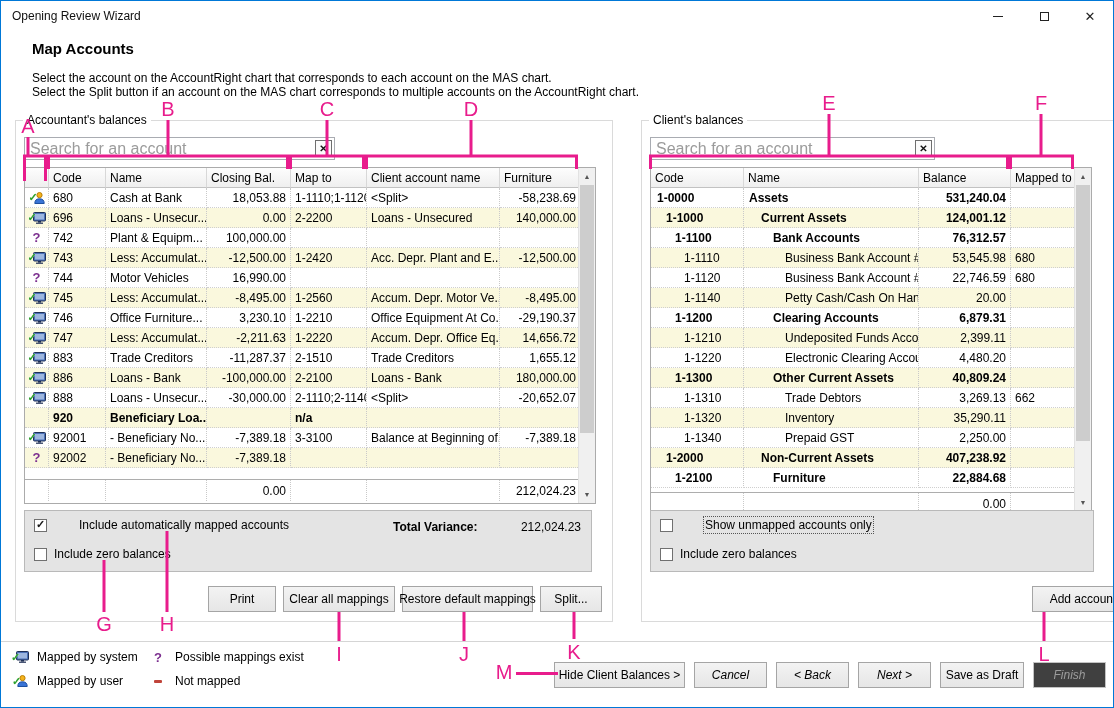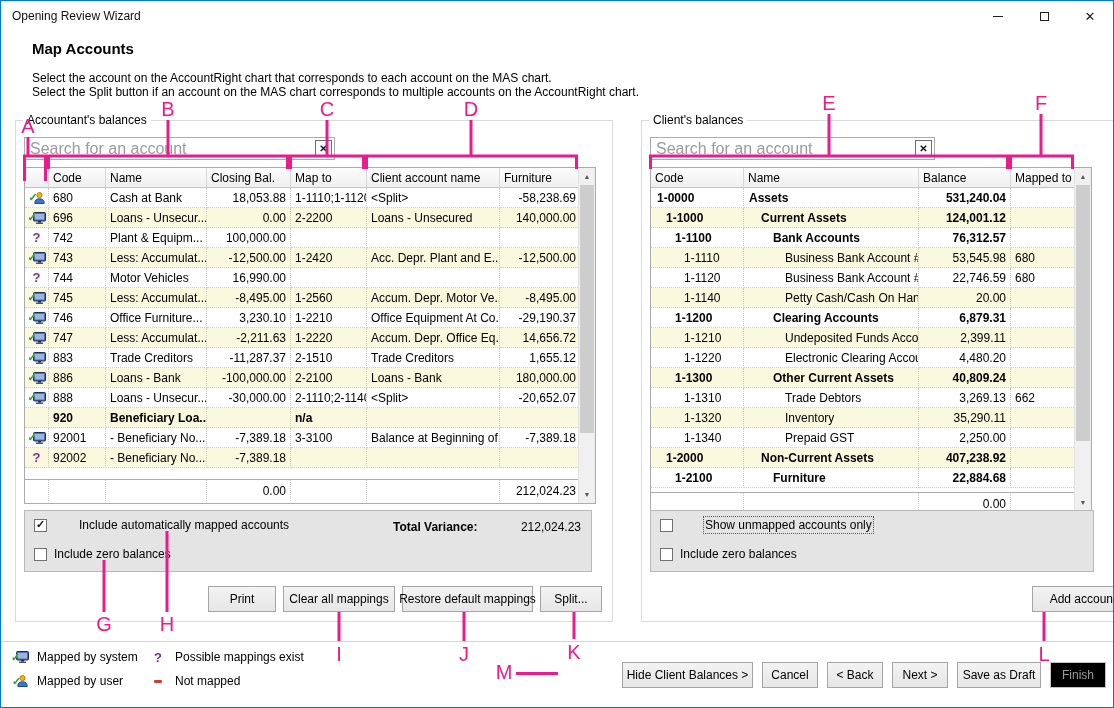--- a/index.html
+++ b/index.html
@@ -76,32 +76,32 @@
   .optrow{position:absolute;left:9px;display:flex;align-items:center;gap:7px;white-space:nowrap;}
   .optrow.row1{top:7px;gap:32px;}.optrow.row2{top:36px;}
   .cb{width:13px;height:13px;border:1px solid #707070;background:#fff;display:flex;align-items:center;justify-content:center;flex:none;}
   .cb.checked::after{content:"✓";font-size:11px;font-weight:bold;color:#1a1a1a;margin-top:-1px;}
   .focus-dotted{outline:1px dotted #555;outline-offset:1px;}
   .tv-label{position:absolute;left:368px;top:9px;font-weight:bold;}
   .tv-value{position:absolute;right:10px;top:9px;}
   
   .btn{height:26px;border:1px solid #A5A5A5;background:linear-gradient(#F3F3F3,#E6E6E6);
      display:flex;align-items:center;justify-content:center;font-size:12px;color:#000;white-space:nowrap;}
-  .btn.disabled{color:#9C9C9C;background:#000000;border-color:#C3C3C3;}
+  .btn.disabled{color:#9C9C9C;background:#404040;border-color:#C3C3C3;}
   .panel-buttons{position:absolute;top:465px;right:10px;display:flex;gap:7px;}
   .w-print{width:68px;}.w-clear{width:112px;}.w-restore{width:131px;}.w-split{width:62px;}
   .add-btn{position:absolute;top:465px;right:8px;width:112px;}
   
   .bottom-sep{position:absolute;left:0;right:0;top:640px;border-top:1px solid #D5D5D5;}
   .legend{position:absolute;left:8px;top:644px;}
   .legend-col2{position:absolute;left:146px;top:644px;}
   .lg-row{display:flex;align-items:center;height:24px;gap:6px;white-space:nowrap;}
   .lg-ic{width:22px;display:flex;justify-content:center;align-items:center;}
   .footer-buttons{position:absolute;right:7px;top:661px;display:flex;gap:9px;}
-  .w-hcb{width:131px;}.w-73{width:56px;}.w-sad{width:84px;}
+  .w-hcb{width:131px;}.w-73{width:73px;font-style:italic;}.w-sad{width:84px;}
   
   #ann-svg{position:absolute;left:0;top:0;pointer-events:none;z-index:50;}
   .ann{position:absolute;color:#E81C8C;font-size:20px;line-height:20px;transform:translateX(-50%);z-index:51;pointer-events:none;}
 </style>
 </head>
 <body>
 
 <div class="window">
 
   <div class="titlebar">

